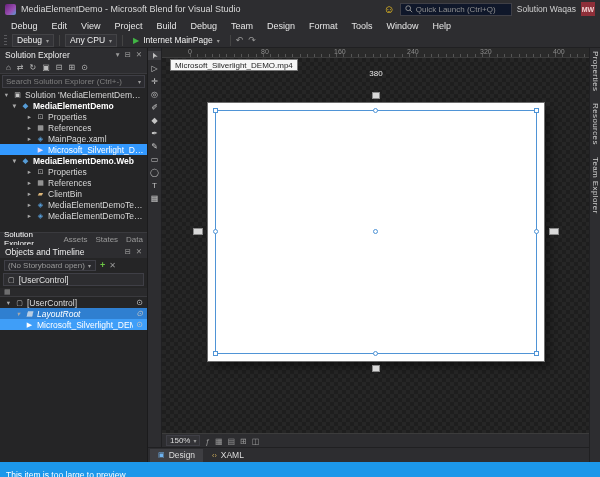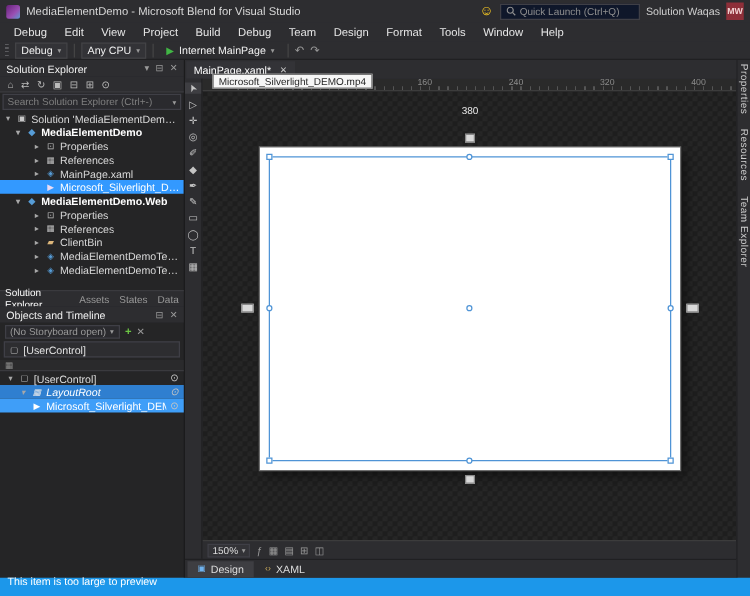--- a/index.html
+++ b/index.html
@@ -100,33 +100,33 @@
   .h.round{border-radius:50%;}
   .h.tm{left:calc(50% - 3px);top:-3px;}.h.bm{left:calc(50% - 3px);bottom:-3px;}
   .h.lm{left:-3px;top:calc(50% - 3px);}.h.rm{right:-3px;top:calc(50% - 3px);}
   .cdot{position:absolute;left:calc(50% - 3px);top:calc(50% - 3px);width:5px;height:5px;border:1px solid #4f94d6;border-radius:50%;background:rgba(255,255,255,.7);}
   .chip{position:absolute;background:#d9d9d9;border:1px solid #8a8a8a;width:10px;height:7px;}
   .chip.lc{left:-15px;top:calc(50% - 4px);}
   .chip.rc{right:-15px;top:calc(50% - 4px);}
   .chip.ta{left:calc(50% - 4px);top:-11px;width:8px;}
   .chip.ba{left:calc(50% - 4px);bottom:-11px;width:8px;}
 
-  .zoombar{position:absolute;left:0;right:0;bottom:0;height:14px;background:#2d2d30;border-top:1px solid #3c3c3c;display:flex;align-items:center;gap:5px;padding:7px 4px;color:#a8a8a8;font-size:8px;z-index:2;}
+  .zoombar{position:absolute;left:0;right:0;bottom:0;height:14px;background:#2d2d30;border-top:1px solid #3c3c3c;display:flex;align-items:flex-end;gap:5px;padding:1px 4px;color:#a8a8a8;font-size:8px;z-index:2;}
   .zoom-combo{display:flex;align-items:center;gap:3px;border:1px solid #3f3f46;height:11px;padding:0 3px;background:#333337;color:#ddd;}
   .zb-icon{font-size:8px;color:#9a9a9a;}
 
   .bottom-tabs{height:15px;background:#2d2d30;border-top:1px solid #202022;display:flex;align-items:center;padding-left:2px;gap:1px;font-size:8.5px;flex:none;}
   .btab{display:flex;align-items:center;gap:4px;padding:0 8px;height:13px;color:#ddd;}
   .btab.active{background:#3e3e42;}
   .bic{font-size:7px;color:#6fb3ef;}
 
   .right-strip{width:11px;background:#2d2d30;border-left:1px solid #202022;display:flex;flex-direction:column;align-items:center;padding-top:3px;gap:12px;flex:none;}
   .vtab{writing-mode:vertical-rl;font-size:8px;color:#cfcfcf;letter-spacing:.4px;white-space:nowrap;}
 
-  .statusbar{height:15px;background:#1c97ea;display:flex;align-items:flex-end;padding:8px 6px;color:#fff;font-size:8.5px;}
+  .statusbar{height:15px;background:#1c97ea;display:flex;align-items:flex-start;padding:8px 6px;color:#fff;font-size:8.5px;}
 </style>
 </head>
 <body>
 
 <div class="app">
 
   <div class="titlebar">
     <span class="app-icon"></span>
     <span class="win-title">MediaElementDemo - Microsoft Blend for Visual Studio</span>
     <span class="tb-spacer"></span>
@@ -318,26 +318,20 @@
         </div>
         <div class="orow o2 osel2">
           <span class="ic" style="color:#fff">▶</span>
           <span style="overflow:hidden;white-space:nowrap">Microsoft_Silverlight_DEMO_</span>
           <span class="eye">⊙</span>
         </div>
       </div>
     </div>
 
     <div class="center">
-      <div class="doc-tabs">
-        <span class="doc-tab">
-          <span>MainPage.xaml*</span>
-          <span class="doc-close">✕</span>
-        </span>
-      </div>
 
       <div class="tooltip">
         <span>Microsoft_Silverlight_DEMO.mp4</span>
       </div>
 
       <div class="design-wrap">
 
         <div class="tools">
           <span class="tool active"><span class="rot">➤</span></span>
           <span class="tool">▷</span>

